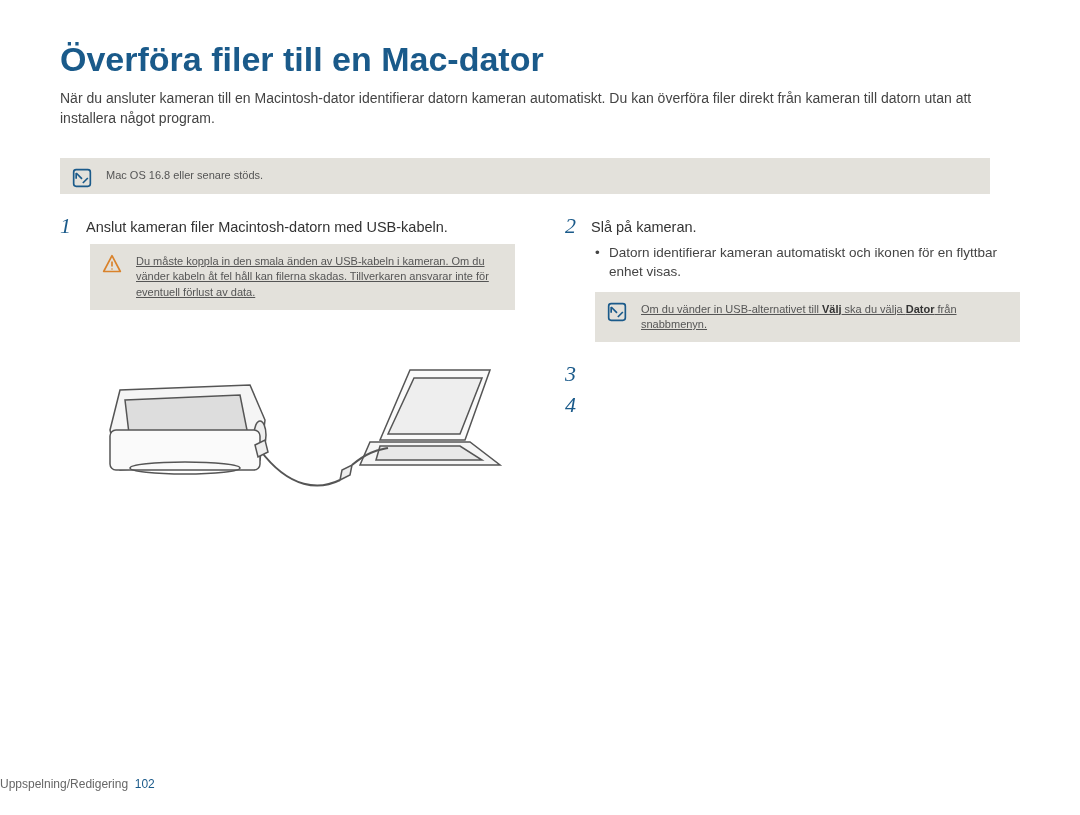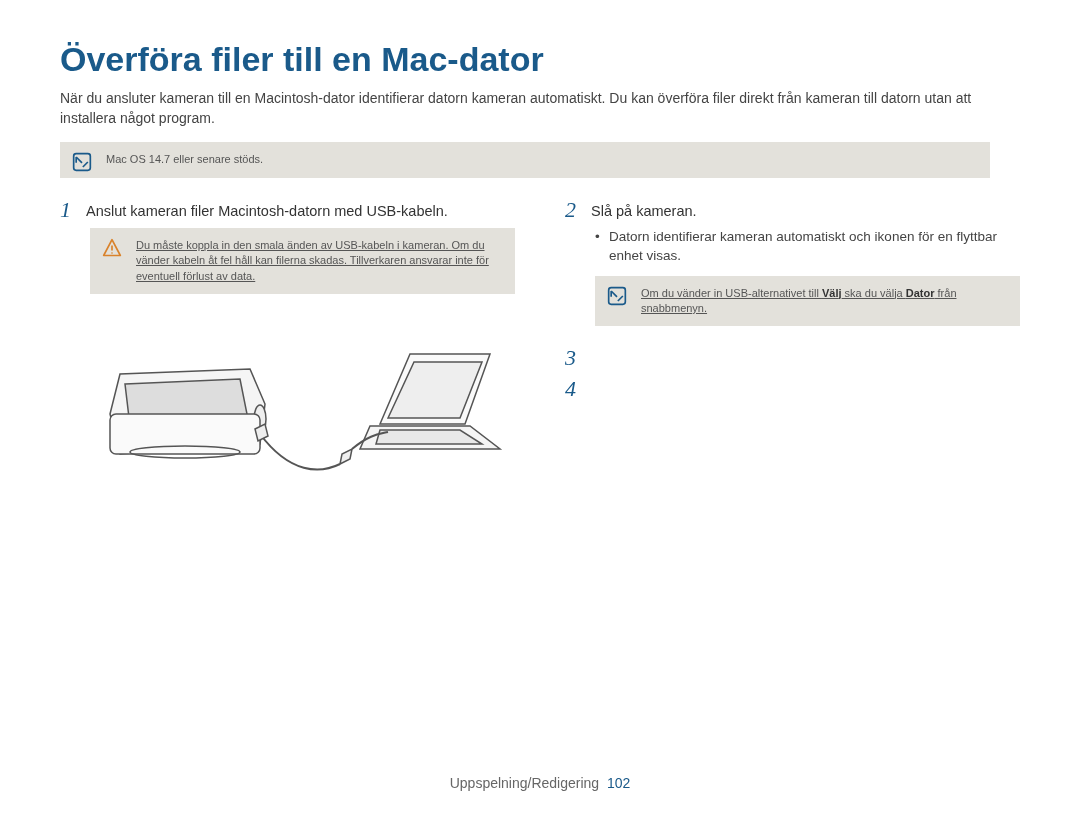--- a/index.html
+++ b/index.html
@@ -17,21 +17,21 @@
   .title {
     font-size: 34px;
     color: #1a5a8a;
     font-weight: 700;
     margin-bottom: 10px;
   }
   .intro {
     font-size: 14px;
     color: #444;
     line-height: 1.4;
-    margin-bottom: 14px;
+    margin-bottom: 30px;
   }
   .note-box, .warn-box {
     background: #e3e1db;
     padding: 10px 14px 10px 46px;
     font-size: 11px;
     color: #555;
     line-height: 1.4;
     position: relative;
     margin-bottom: 20px;
   }
@@ -91,22 +91,21 @@
   }
   .illustration {
     margin: 10px 0 0 30px;
     width: 420px;
     height: 200px;
   }
   .footer {
     position: absolute;
     bottom: 24px;
     left: 0; right: 0;
-    text-align: center;
-    font-size: 14px;
+    font-size: 12px;
     color: #666;
   }
   .footer .pg {
     color: #1a5a8a;
   }
   .bold { font-weight: bold; color:#333; }
 </style>
 </head>
 <body>
 
@@ -115,21 +114,21 @@
   <h1 class="title">Överföra filer till en Mac-dator</h1>
 
   <p class="intro">När du ansluter kameran till en Macintosh-dator identifierar datorn kameran automatiskt. Du kan överföra filer direkt från kameran till datorn utan att installera något program.</p>
 
   <div class="note-box wide">
     <svg class="note-icon-svg" viewBox="0 0 24 24">
       <rect x="2" y="2" width="20" height="20" rx="3" fill="none" stroke="#1a5a8a" stroke-width="2"></rect>
       <path d="M5 6 L12 13 M5 13 L5 6" stroke="#1a5a8a" stroke-width="2" fill="none"></path>
       <path d="M13 18 L19 12" stroke="#1a5a8a" stroke-width="2" fill="none"></path>
     </svg>
-    <span>Mac OS 14.7 eller senare stöds.</span>
+    <span>Mac OS 16.8 eller senare stöds.</span>
   </div>
 
   <div class="cols">
 
     <div class="col">
       <div class="step">
         <div class="step-num">1</div>
         <div class="step-text">Anslut kameran filer Macintosh-datorn med USB-kabeln.</div>
       </div>
 

